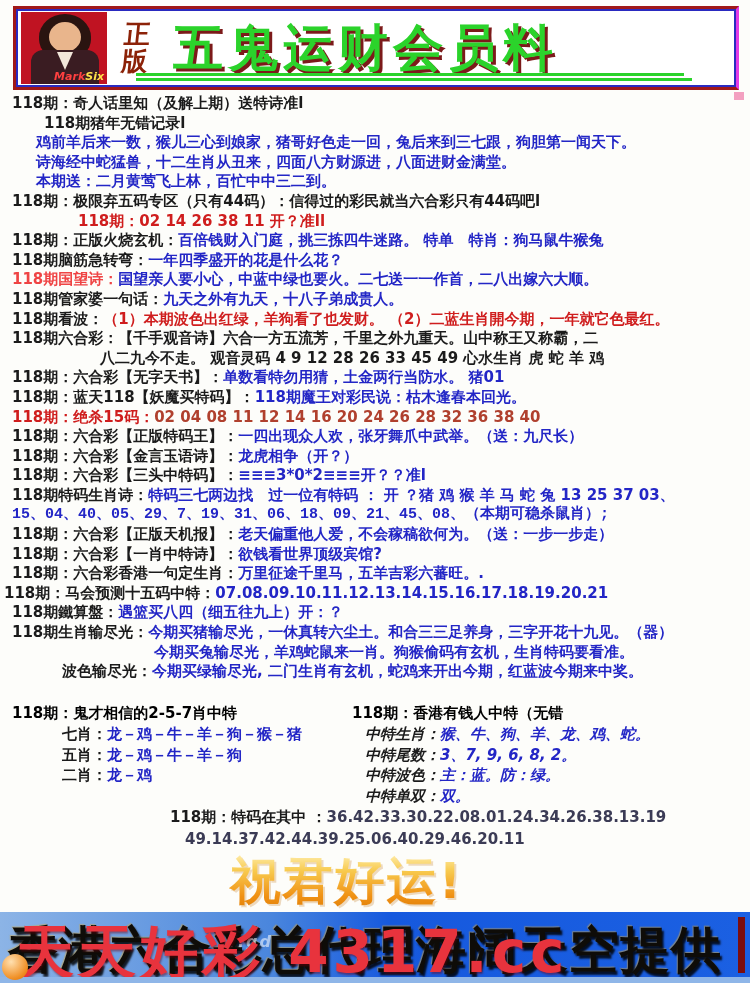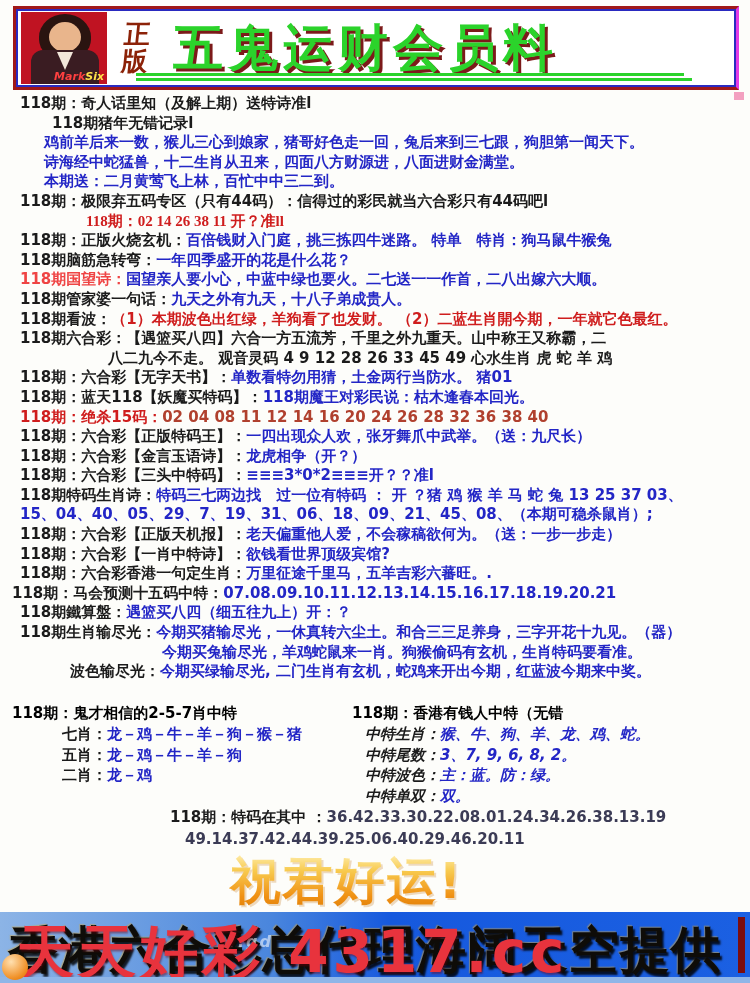--- a/index.html
+++ b/index.html
@@ -30,21 +30,21 @@
   }
   .title {
     margin-left:22px; font-size:50px; letter-spacing:5px; white-space:nowrap;
     color:#2bd32b; text-shadow:3px 3px 0 #7c1a1a;
   }
   .uline { position:absolute; height:3px; background:#2bd32b; }
   .u1 { left:118px; bottom:9px; width:548px; }
   .u2 { left:118px; bottom:4px; width:556px; }
   .artifact { position:absolute; right:6px; top:92px; width:10px; height:8px; background:#f3a0c0; }
   
-  .lines { position:absolute; left:12px; top:94px; width:666px; }
+  .lines { position:absolute; left:4px; top:94px; width:666px; }
   .tl { white-space:nowrap; line-height:19.6px; font-size:15px; letter-spacing:0; }
   
   .twocol { position:absolute; left:0; top:703px; width:750px; height:104px; }
   .col { position:absolute; top:0; }
   .col-left { left:12px; }
   .col-right { left:352px; }
   .col .crow { white-space:nowrap; line-height:20.8px; font-size:15px; }
   .col-left .crow.sub { padding-left:50px; }
   .col-right .crow.sub { padding-left:13px;font-style:italic; }
   
@@ -108,36 +108,36 @@
   </div>
   <div class="artifact"></div>
 
   <div class="lines" id="lines">
       <div class="tl" style="padding-left: 8px;"><span style="color: rgb(27, 27, 27);">118期：奇人话里知（及解上期）送特诗准l</span></div>
       <div class="tl" style="padding-left: 40px;"><span style="color: rgb(27, 27, 27);">118期猪年无错记录l</span></div>
       <div class="tl" style="padding-left: 32px;"><span style="color: rgb(35, 38, 198);">鸡前羊后来一数，猴儿三心到娘家，猪哥好色走一回，兔后来到三七跟，狗胆第一闻天下。</span></div>
       <div class="tl" style="padding-left: 32px;"><span style="color: rgb(35, 38, 198);">诗海经中蛇猛兽，十二生肖从丑来，四面八方财源进，八面进财金满堂。</span></div>
       <div class="tl" style="padding-left: 32px;"><span style="color: rgb(35, 38, 198);">本期送：二月黄莺飞上林，百忙中中三二到。</span></div>
       <div class="tl" style="padding-left: 8px;"><span style="color: rgb(27, 27, 27);">118期：极限弃五码专区（只有44码）：信得过的彩民就当六合彩只有44码吧l</span></div>
-      <div class="tl" style="padding-left: 74px; font-family: Liberation Serif, serif;"><span style="color: rgb(207, 29, 29);">118期：02 14 26 38 11 开？准ll</span></div>
+      <div class="tl" style="padding-left: 74px;"><span style="color: rgb(207, 29, 29);">118期：02 14 26 38 11 开？准ll</span></div>
       <div class="tl" style="padding-left: 8px;"><span style="color: rgb(27, 27, 27);">118期：正版火烧玄机：</span><span style="color: rgb(35, 38, 198);">百倍钱财入门庭，挑三拣四牛迷路。 特单　特肖：狗马鼠牛猴兔</span></div>
       <div class="tl" style="padding-left: 8px;"><span style="color: rgb(27, 27, 27);">118期脑筋急转弯：</span><span style="color: rgb(35, 38, 198);">一年四季盛开的花是什么花？</span></div>
       <div class="tl" style="padding-left: 8px;"><span style="color: #ef4444;">118期国望诗：</span><span style="color: rgb(35, 38, 198);">国望亲人要小心，中蓝中绿也要火。二七送一一作首，二八出嫁六大顺。</span></div>
       <div class="tl" style="padding-left: 8px;"><span style="color: rgb(27, 27, 27);">118期管家婆一句话：</span><span style="color: rgb(35, 38, 198);">九天之外有九天，十八子弟成贵人。</span></div>
       <div class="tl" style="padding-left: 8px;"><span style="color: rgb(27, 27, 27);">118期看波：</span><span style="color: rgb(207, 29, 29);">（1）本期波色出红绿，羊狗看了也发财。 （2）二蓝生肖開今期，一年就它色最红。</span></div>
-      <div class="tl" style="padding-left: 8px;"><span style="color: rgb(27, 27, 27);">118期六合彩：【遇篮买八四】六合一方五流芳，千里之外九重天。山中称王又称霸，二</span></div>
+      <div class="tl" style="padding-left: 8px;"><span style="color: rgb(27, 27, 27);">118期六合彩：【千手观音诗】六合一方五流芳，千里之外九重天。山中称王又称霸，二</span></div>
       <div class="tl" style="padding-left: 96px;"><span style="color: rgb(27, 27, 27);">八二九今不走。 观音灵码 4 9 12 28 26 33 45 49 心水生肖 虎 蛇 羊 鸡</span></div>
       <div class="tl" style="padding-left: 8px;"><span style="color: rgb(27, 27, 27);">118期：六合彩【无字天书】：</span><span style="color: rgb(35, 38, 198);">单数看特勿用猜，土金两行当防水。 猪01</span></div>
       <div class="tl" style="padding-left: 8px;"><span style="color: rgb(27, 27, 27);">118期：蓝天118【妖魔买特码】：</span><span style="color: rgb(35, 38, 198);">118期魔王对彩民说：枯木逢春本回光。</span></div>
       <div class="tl" style="padding-left: 8px;"><span style="color: rgb(207, 29, 29);">118期：绝杀15码：</span><span style="color: rgb(176, 64, 46);">02 04 08 11 12 14 16 20 24 26 28 32 36 38 40</span></div>
       <div class="tl" style="padding-left: 8px;"><span style="color: rgb(27, 27, 27);">118期：六合彩【正版特码王】：</span><span style="color: rgb(35, 38, 198);">一四出现众人欢，张牙舞爪中武举。（送：九尺长）</span></div>
       <div class="tl" style="padding-left: 8px;"><span style="color: rgb(27, 27, 27);">118期：六合彩【金言玉语诗】：</span><span style="color: rgb(35, 38, 198);">龙虎相争（开？）</span></div>
       <div class="tl" style="padding-left: 8px;"><span style="color: rgb(27, 27, 27);">118期：六合彩【三头中特码】：</span><span style="color: rgb(35, 38, 198);">≡≡≡3*0*2≡≡≡开？？准l</span></div>
       <div class="tl" style="padding-left: 8px;"><span style="color: rgb(27, 27, 27);">118期特码生肖诗：</span><span style="color: rgb(35, 38, 198);">特码三七两边找　过一位有特码 ： 开 ？猪 鸡 猴 羊 马 蛇 兔 13 25 37 03、</span></div>
-      <div class="tl" style="padding-left: 8px;"><span style="color: rgb(35, 38, 198);">15、04、40、05、29、7、19、31、06、18、09、21、45、08、（本期可稳杀鼠肖）;</span></div>
+      <div class="tl" style="padding-left: 8px; font-family: Liberation Mono, monospace;"><span style="color: rgb(35, 38, 198);">15、04、40、05、29、7、19、31、06、18、09、21、45、08、（本期可稳杀鼠肖）;</span></div>
       <div class="tl" style="padding-left: 8px;"><span style="color: rgb(27, 27, 27);">118期：六合彩【正版天机报】：</span><span style="color: rgb(35, 38, 198);">老天偏重他人爱，不会稼稿欲何为。（送：一步一步走）</span></div>
       <div class="tl" style="padding-left: 8px;"><span style="color: rgb(27, 27, 27);">118期：六合彩【一肖中特诗】：</span><span style="color: rgb(35, 38, 198);">欲钱看世界顶级宾馆?</span></div>
       <div class="tl" style="padding-left: 8px;"><span style="color: rgb(27, 27, 27);">118期：六合彩香港一句定生肖：</span><span style="color: rgb(35, 38, 198);">万里征途千里马，五羊吉彩六蕃旺。.</span></div>
       <div class="tl" style="padding-left: 0;"><span style="color: rgb(27, 27, 27);">118期：马会预测十五码中特：</span><span style="color: rgb(35, 38, 198);">07.08.09.10.11.12.13.14.15.16.17.18.19.20.21</span></div>
       <div class="tl" style="padding-left: 8px;"><span style="color: rgb(27, 27, 27);">118期鐵算盤：</span><span style="color: rgb(35, 38, 198);">遇篮买八四（细五往九上）开：？</span></div>
       <div class="tl" style="padding-left: 8px;"><span style="color: rgb(27, 27, 27);">118期生肖输尽光：</span><span style="color: rgb(35, 38, 198);">今期买猪输尽光，一休真转六尘土。和合三三足养身，三字开花十九见。（器）</span></div>
       <div class="tl" style="padding-left: 150px;"><span style="color: rgb(35, 38, 198); text-align: right;">今期买兔输尽光，羊鸡蛇鼠来一肖。狗猴偷码有玄机，生肖特码要看准。</span></div>
       <div class="tl" style="padding-left: 58px;"><span style="color: rgb(27, 27, 27);">波色输尽光：</span><span style="color: rgb(35, 38, 198);">今期买绿输尽光, 二门生肖有玄机，蛇鸡来开出今期，红蓝波今期来中奖。</span></div>
     </div>
 

